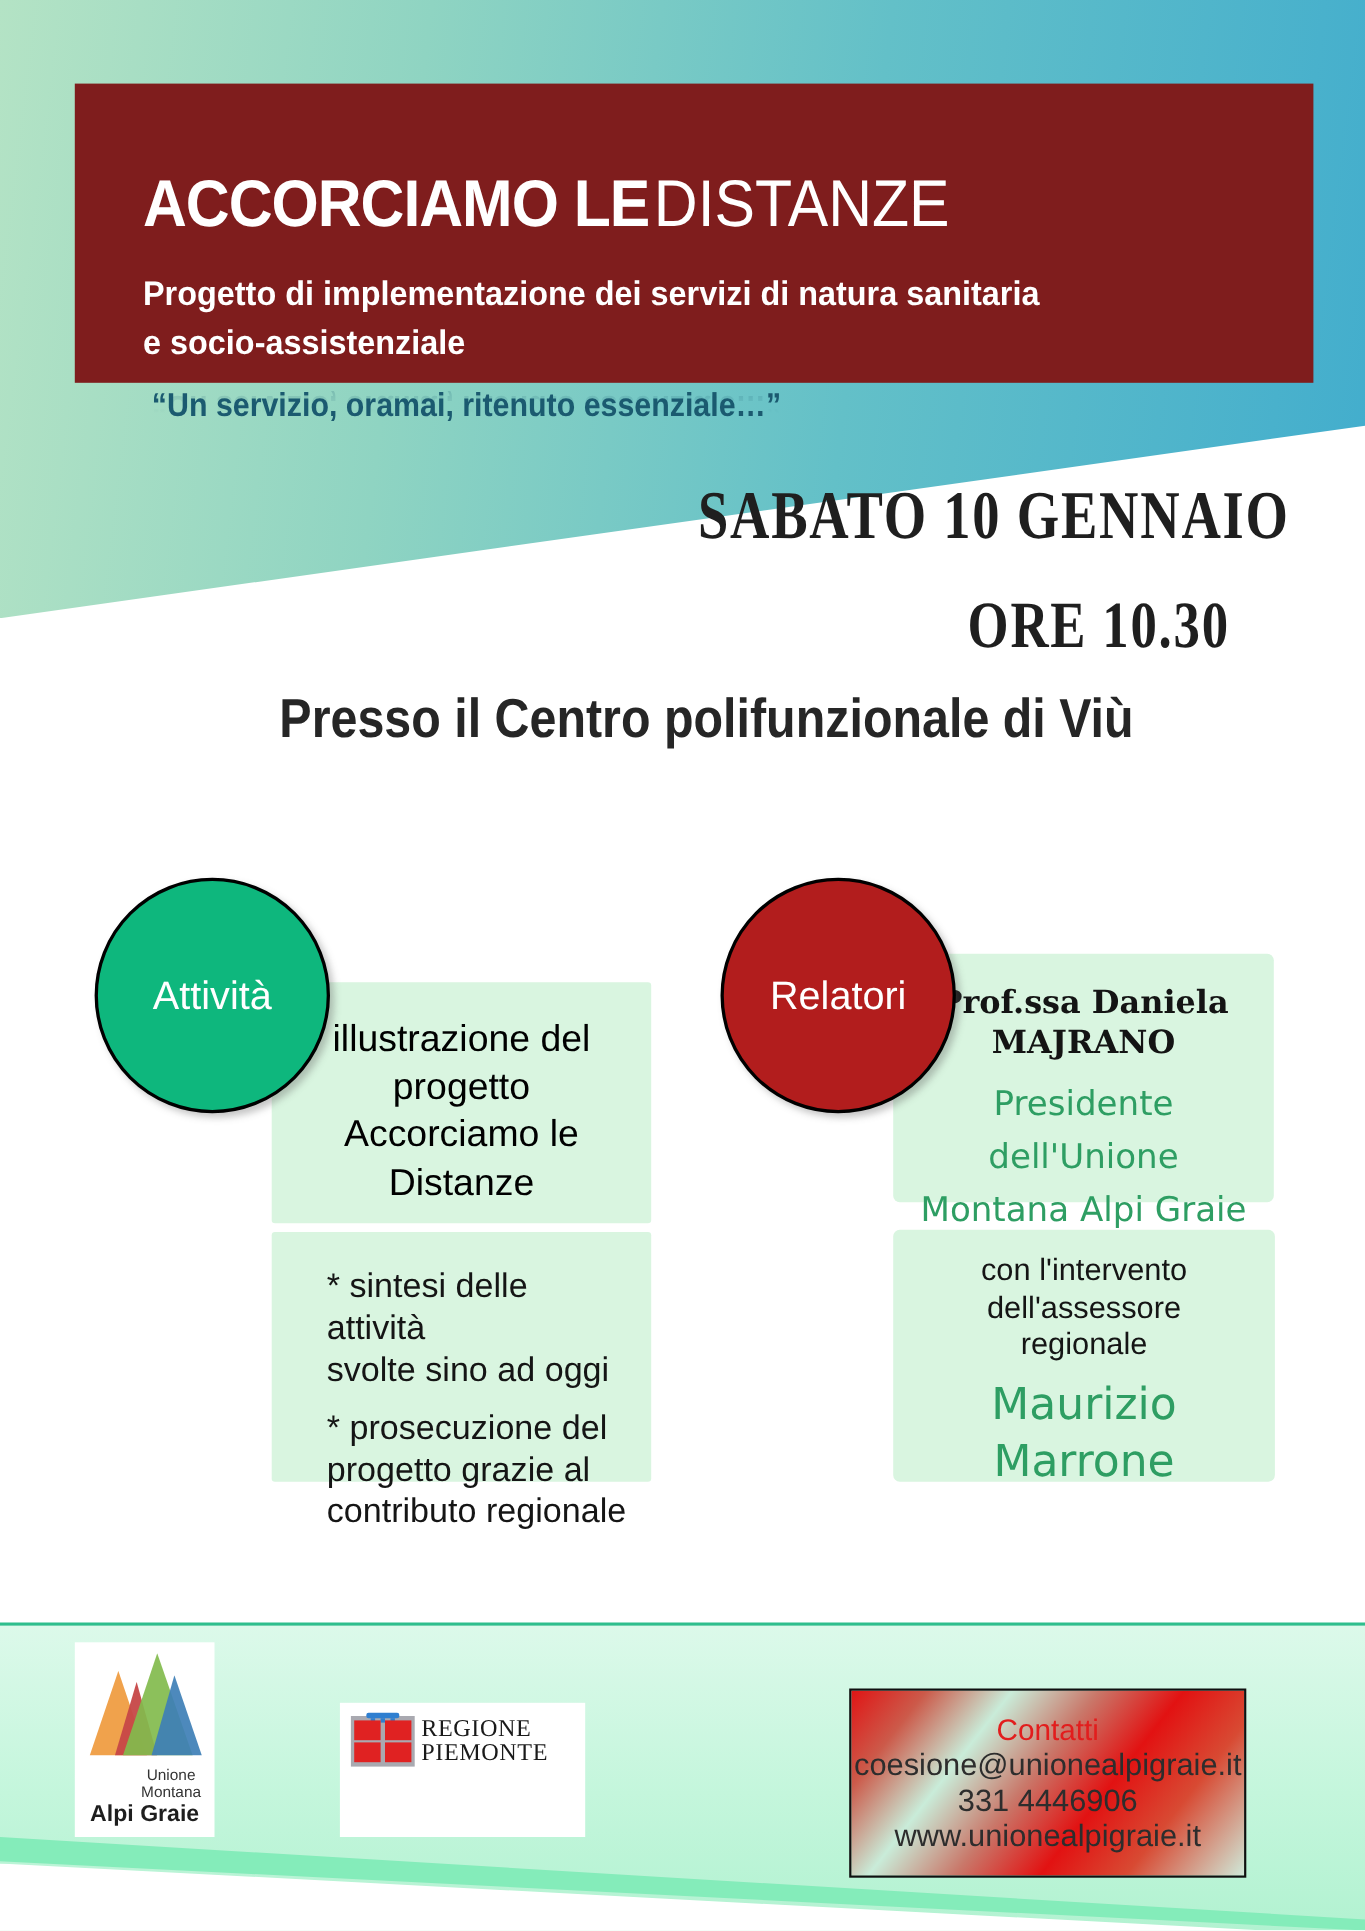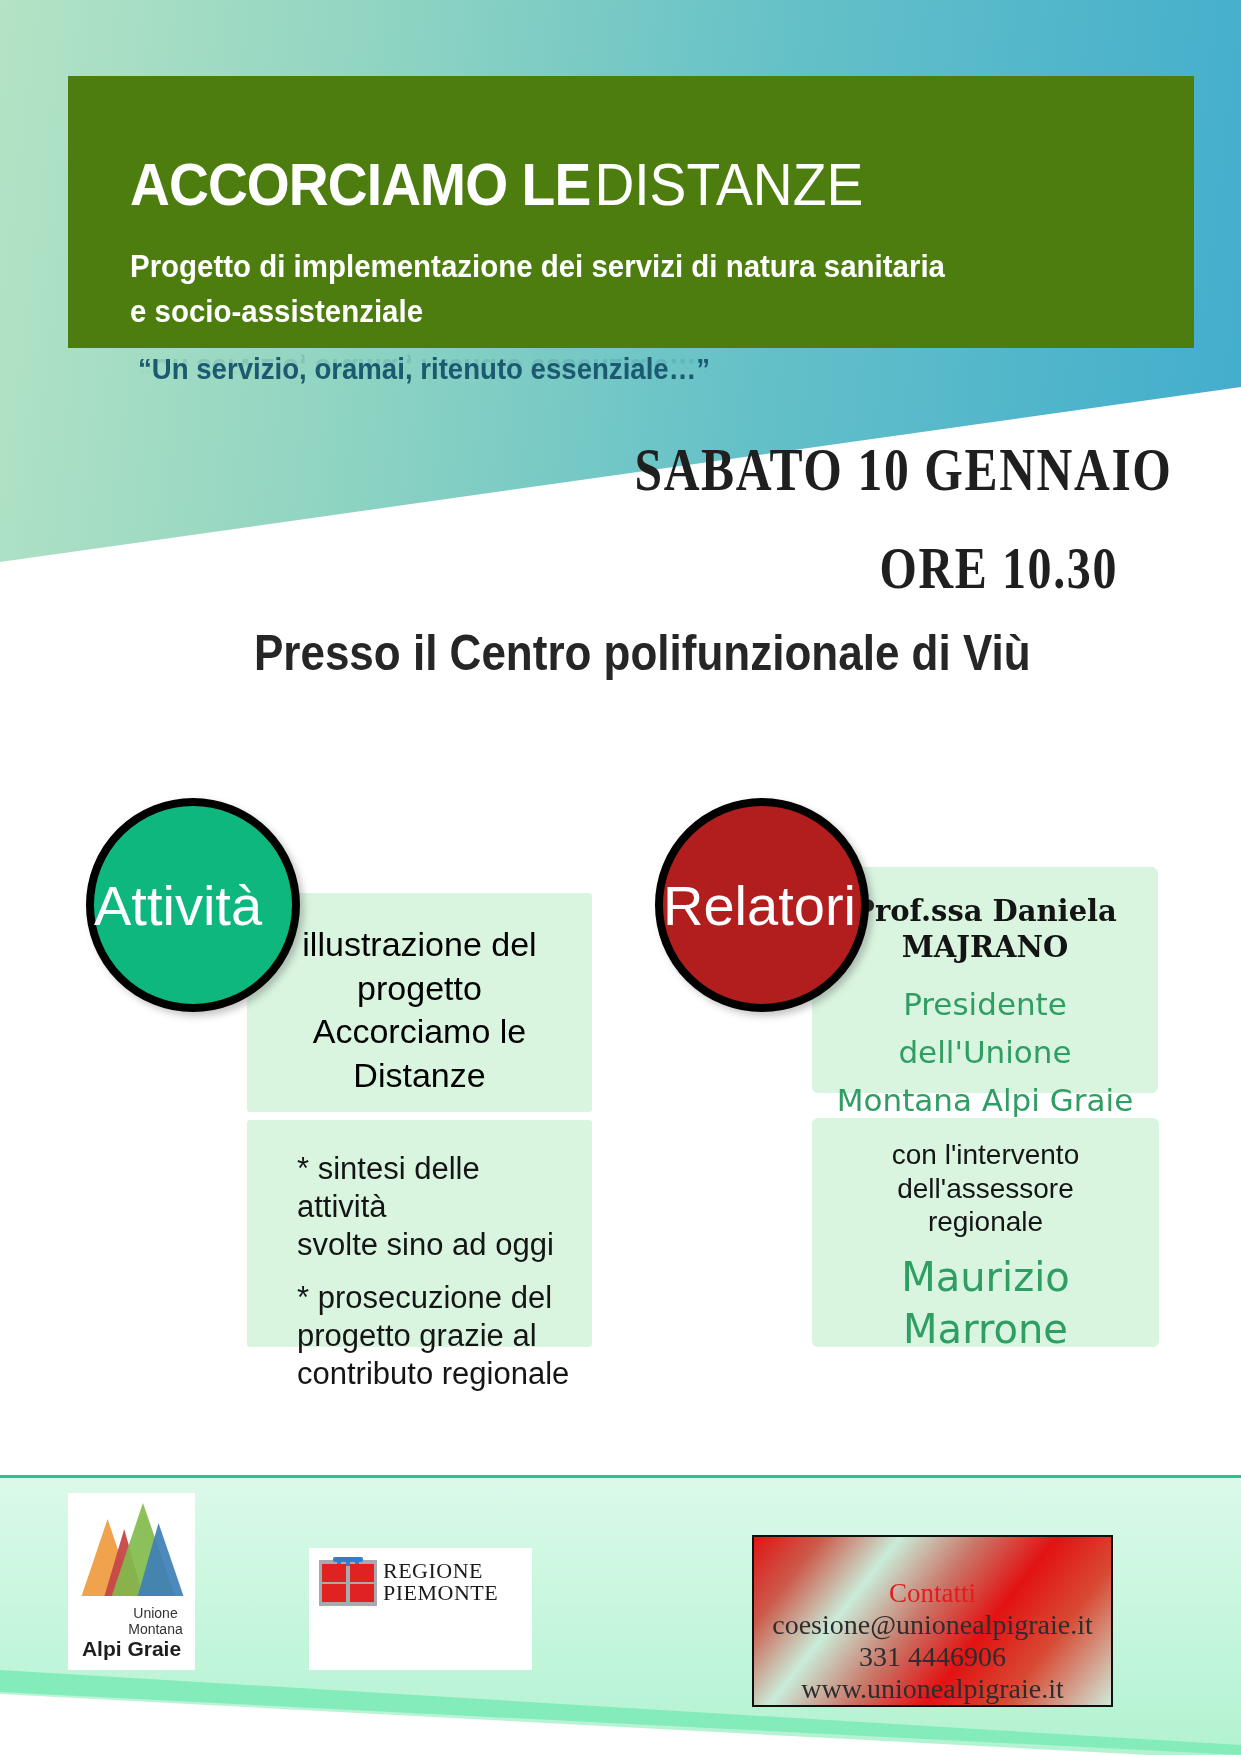--- a/index.html
+++ b/index.html
@@ -11,21 +11,21 @@
   .pre{white-space:pre-line;}
 
   
   .header-bg{
     left:0;top:0;width:1241px;height:562px;
     background:linear-gradient(97deg,#b4e3c5 0%,#8fd4c2 30%,#63c0c8 62%,#42adcd 100%);
     clip-path:polygon(0 0,1241px 0,1241px 387px,0 562px);
   }
   .red-banner{
     left:68px;top:76px;width:1126px;height:272px;
-    background:#4d7c0f;color:#ffffff;box-sizing:border-box;
+    background:#7f1d1d;color:#ffffff;box-sizing:border-box;
     padding:74px 40px 0 62px;
   }
   .title-line{white-space:nowrap;transform:scaleX(.92);transform-origin:0 50%;}
   .title-bold{font-weight:bold;font-size:60px;letter-spacing:-1px;}
   .title-light{font-weight:300;font-size:60px;letter-spacing:0;}
   .subtitle{margin-top:26px;font-weight:bold;font-size:31px;line-height:1.45;
     transform:scaleX(.95);transform-origin:0 50%;}
   .quote-wrap{left:138px;top:352px;}
   .quote{font-size:30px;font-weight:bold;color:#1b5a70;white-space:nowrap;
     transform:scaleX(.92);transform-origin:0 0;}
@@ -54,23 +54,23 @@
     transform:scaleX(.88);transform-origin:50% 50%;white-space:nowrap;}
 
   
   .green-box{background:#d9f5e0;}
   .lbox1{left:247px;top:893px;width:345px;height:219px;border-radius:3px;}
   .lbox2{left:247px;top:1120px;width:345px;height:227px;border-radius:3px;}
   .rbox1{left:812px;top:867px;width:346px;height:226px;border-radius:6px;}
   .rbox2{left:812px;top:1118px;width:347px;height:229px;border-radius:6px;}
 
   .circle{
-    width:214px;height:214px;border-radius:50%;border:8px solid #000000;
-    box-sizing:border-box;display:flex;align-items:center;justify-content:flex-start;
-    color:#ffffff;font-size:56px;box-shadow:4px 4px 7px rgba(90,90,90,.35);
+    width:214px;height:214px;border-radius:50%;border:3px solid #000000;
+    box-sizing:border-box;display:flex;align-items:center;justify-content:center;
+    color:#ffffff;font-size:36px;box-shadow:4px 4px 7px rgba(90,90,90,.35);
   }
   .circle-green{left:86px;top:798px;background:#0eb77d;}
   .circle-red{left:655px;top:798px;background:#b21d1d;}
 
   .highlight-red{
     box-sizing:border-box;width:100%;padding:30px 10px 0 10px;text-align:center;
     color:#000000;font-size:34px;line-height:1.28;
   }
   .bullets{box-sizing:border-box;width:100%;padding:30px 18px 0 50px;
     color:#151515;font-size:31px;line-height:1.22;}
@@ -118,25 +118,24 @@
   .shield{position:relative;width:58px;height:46px;background:#a9a9b0;margin:12px 6px 0 10px;flex:none;}
   .shield .q{position:absolute;width:24px;height:18px;background:#e02222;}
   .q1{left:3px;top:4px;} .q2{right:3px;top:4px;} .q3{left:3px;bottom:4px;} .q4{right:3px;bottom:4px;}
   .lambel{position:absolute;left:14px;top:-3px;width:30px;height:5px;background:#2f7fd0;border-radius:2px;}
   .lambel:after{content:"";position:absolute;left:4px;top:5px;width:4px;height:4px;background:#2f7fd0;
     box-shadow:9px 0 #2f7fd0,18px 0 #2f7fd0;}
   .piemonte-text{font-family:"Liberation Serif", serif;font-size:22px;line-height:1.02;
     color:#1a1a1a;margin-top:12px;letter-spacing:.5px;}
 
   .contact-box{
-    left:752px;top:1535px;width:361px;height:172px;border:2px solid #101010;box-sizing:border-box;
+    left:772px;top:1535px;width:361px;height:172px;border:2px solid #101010;box-sizing:border-box;
     background:linear-gradient(128deg,#e01515 0%,#cc5a4a 14%,#c9ecd9 30%,#c9786a 46%,#e21212 62%,#d84a33 78%,#cfe9d9 100%);
-    display:flex;flex-direction:column;justify-content:flex-end;align-items:center;
+    display:flex;flex-direction:column;justify-content:center;align-items:center;
     text-align:center;
-    font-family:Liberation Serif, serif;
   }
   .contact-title{color:#e21d1d;font-size:27px;}
   .contact-line{color:#2d2d2d;font-size:28px;}
 </style>
 </head>
 <body>
 
 <div class="page">
 
   <div class="abs header-bg"></div>

